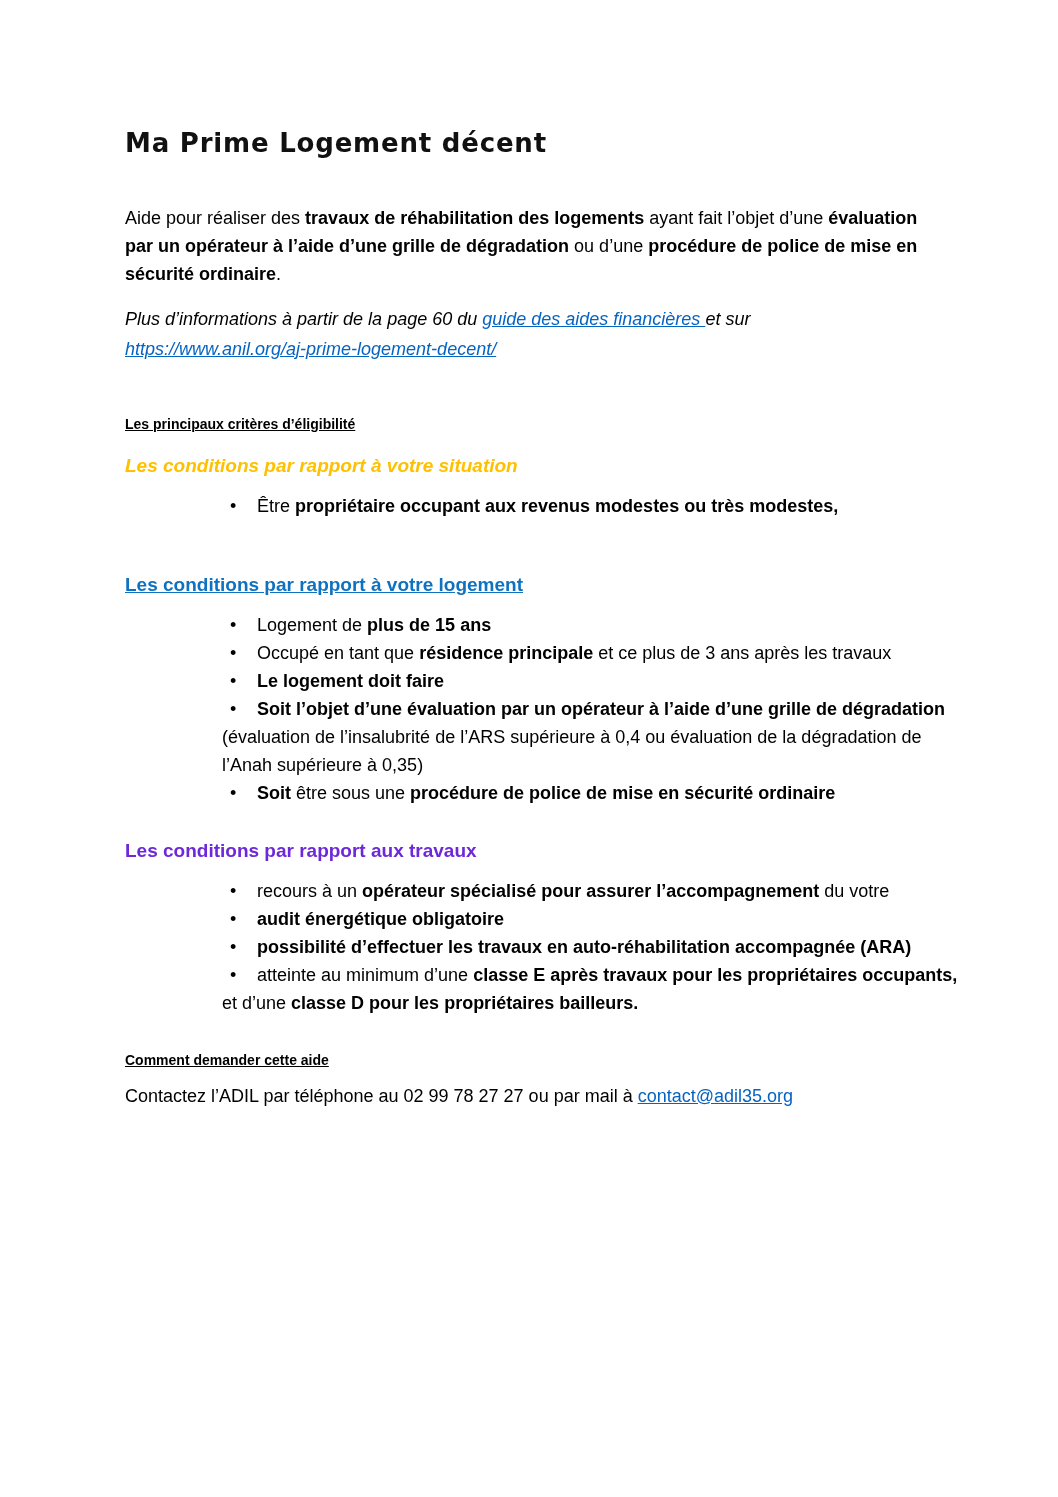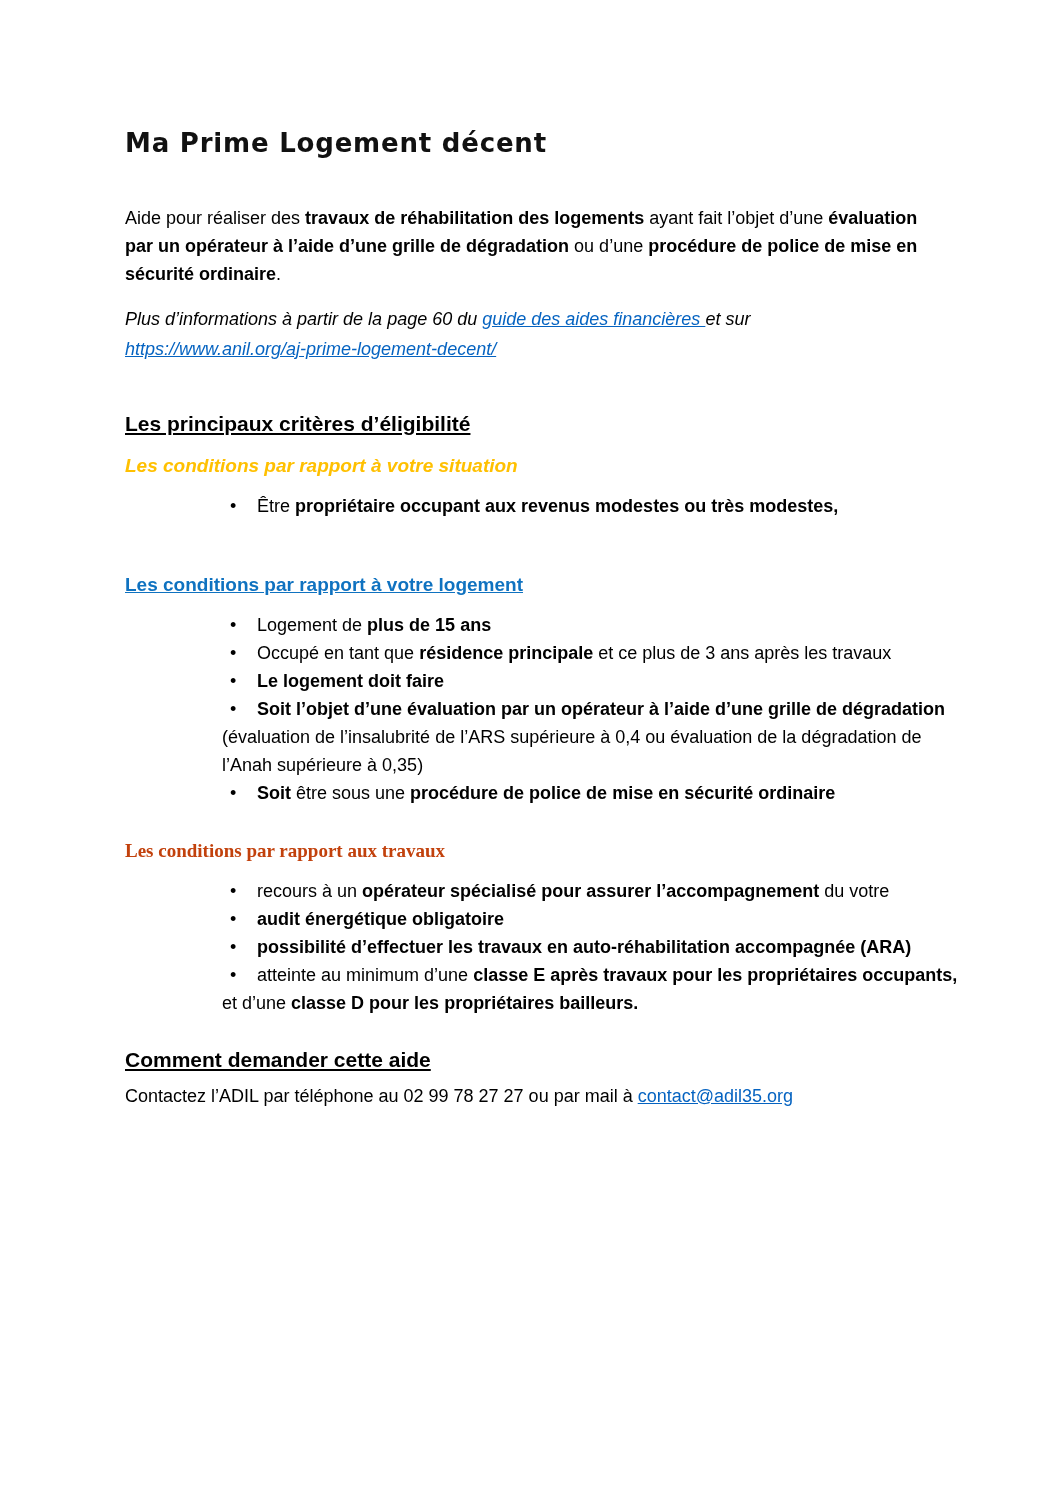--- a/index.html
+++ b/index.html
@@ -30,21 +30,21 @@
   p { margin: 0; }
   .intro { margin-top: 46px; width: 860px; }
   .info {
     margin-top: 16px;
     font-style: italic;
     line-height: 30px;
     width: 860px;
   }
   .criteria-heading, .howto-heading {
     margin-top: 46px;
-    font-size: 21px;
+    font-size: 14px;
     font-weight: 700;
     text-decoration: underline;
     line-height: 28px;
   }
   .sub-heading {
     font-size: 19px;
     font-weight: 700;
     line-height: 28px;
   }
   .sub-heading.m1 { margin-top: 14px; font-style: italic; }
@@ -93,21 +93,21 @@
     <div class="bullet-list">
         <div class="bullet"><span class="dot">•</span><span>Logement de </span><span class="b">plus de 15 ans</span></div>
         <div class="bullet"><span class="dot">•</span><span>Occupé en tant que </span><span class="b">résidence principale</span><span> et ce plus de 3 ans après les travaux</span></div>
         <div class="bullet"><span class="dot">•</span><span class="b">Le logement doit faire</span></div>
         <div class="bullet"><span class="dot">•</span><span class="b">Soit l’objet d’une évaluation par un opérateur à l’aide d’une grille de dégradation</span><br><span>(évaluation de l’insalubrité de l’ARS supérieure à 0,4 ou évaluation de la dégradation de</span><br><span>l’Anah supérieure à 0,35)</span></div>
         <div class="bullet"><span class="dot">•</span><span class="b">Soit</span><span> être sous une </span><span class="b">procédure de police de mise en sécurité ordinaire</span></div>
       </div>
   </section>
 
   <section>
-    <p class="sub-heading m3" style="color: #c2410c; font-family: Liberation Serif, serif;">Les conditions par rapport aux travaux</p>
+    <p class="sub-heading m3" style="color: #6d28d9;">Les conditions par rapport aux travaux</p>
     <div class="bullet-list">
         <div class="bullet"><span class="dot">•</span><span>recours à un </span><span class="b">opérateur spécialisé pour assurer l’accompagnement</span><span> du votre</span></div>
         <div class="bullet"><span class="dot">•</span><span class="b">audit énergétique obligatoire</span></div>
         <div class="bullet"><span class="dot">•</span><span class="b">possibilité d’effectuer les travaux en auto-réhabilitation accompagnée (ARA)</span></div>
         <div class="bullet"><span class="dot">•</span><span>atteinte au minimum d’une </span><span class="b">classe E après travaux pour les propriétaires occupants,</span><br><span>et d’une </span><span class="b">classe D pour les propriétaires bailleurs.</span></div>
       </div>
   </section>
 
   <p class="howto-heading">Comment demander cette aide</p>
   <p class="contact"><span>Contactez l’ADIL par téléphone au 02 99 78 27 27 ou par mail à </span><a class="doc-link" href="#">contact@adil35.org</a></p>

